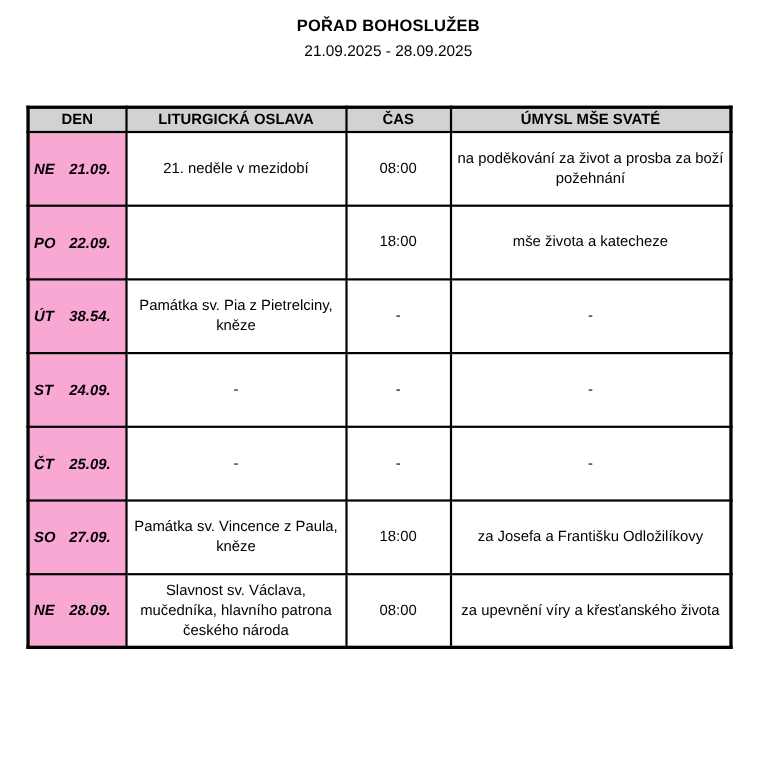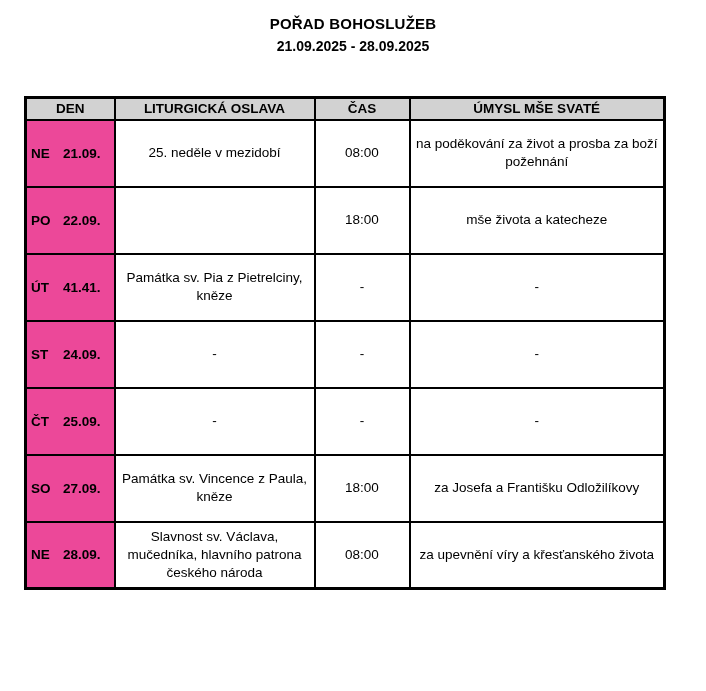--- a/index.html
+++ b/index.html
@@ -27,21 +27,21 @@
     letter-spacing: 0.2px;
   }
   .doc-subtitle {
     font-size: 15px;
     font-weight: bold;
     line-height: 20px;
     letter-spacing: 0.2px;
   }
   .doc-daterange {
     font-size: 14px;
-    font-weight: bold;
+    font-weight: normal;
     line-height: 20px;
     margin-top: 2px;
   }
   table.schedule {
     position: absolute;
     left: 24px;
     top: 96px;
     width: 639px;
     border-collapse: collapse;
     border: 3px solid #000000;
@@ -59,25 +59,26 @@
   table.schedule thead th {
     background: #d2d2d2;
     font-weight: bold;
     text-align: center;
     height: 22px;
     line-height: 16px;
     padding: 1px 2px;
   }
   table.schedule tbody tr { height: 67px; }
   td.day-cell {
-    background: #ec4899;
+    background: #f9a8d4;
     font-weight: bold;
     text-align: left;
     padding-left: 4px;
     white-space: nowrap;
+    font-style: italic;
   }
   td.day-cell .day-abbr { display: inline-block; min-width: 24px; }
   td.day-cell .day-date { display: inline-block; margin-left: 8px; }
   td.celebration-cell,
   td.time-cell,
   td.intention-cell {
     text-align: center;
     padding: 2px 4px;
     line-height: 18px;
   }
@@ -104,32 +105,32 @@
       <tr>
         <th>DEN</th>
         <th>LITURGICKÁ OSLAVA</th>
         <th>ČAS</th>
         <th>ÚMYSL MŠE SVATÉ</th>
       </tr>
     </thead>
     <tbody>
         <tr>
           <td class="day-cell"><span class="day-abbr">NE</span><span class="day-date">21.09.</span></td>
-          <td class="celebration-cell">25. neděle v mezidobí</td>
+          <td class="celebration-cell">21. neděle v mezidobí</td>
           <td class="time-cell">08:00</td>
           <td class="intention-cell">na poděkování za život a prosba za boží požehnání</td>
         </tr>
         <tr>
           <td class="day-cell"><span class="day-abbr">PO</span><span class="day-date">22.09.</span></td>
           <td class="celebration-cell"></td>
           <td class="time-cell">18:00</td>
           <td class="intention-cell">mše života a katecheze</td>
         </tr>
         <tr>
-          <td class="day-cell"><span class="day-abbr">ÚT</span><span class="day-date">41.41.</span></td>
+          <td class="day-cell"><span class="day-abbr">ÚT</span><span class="day-date">38.54.</span></td>
           <td class="celebration-cell">Památka sv. Pia z Pietrelciny, kněze</td>
           <td class="time-cell">-</td>
           <td class="intention-cell">-</td>
         </tr>
         <tr>
           <td class="day-cell"><span class="day-abbr">ST</span><span class="day-date">24.09.</span></td>
           <td class="celebration-cell">-</td>
           <td class="time-cell">-</td>
           <td class="intention-cell">-</td>
         </tr>

